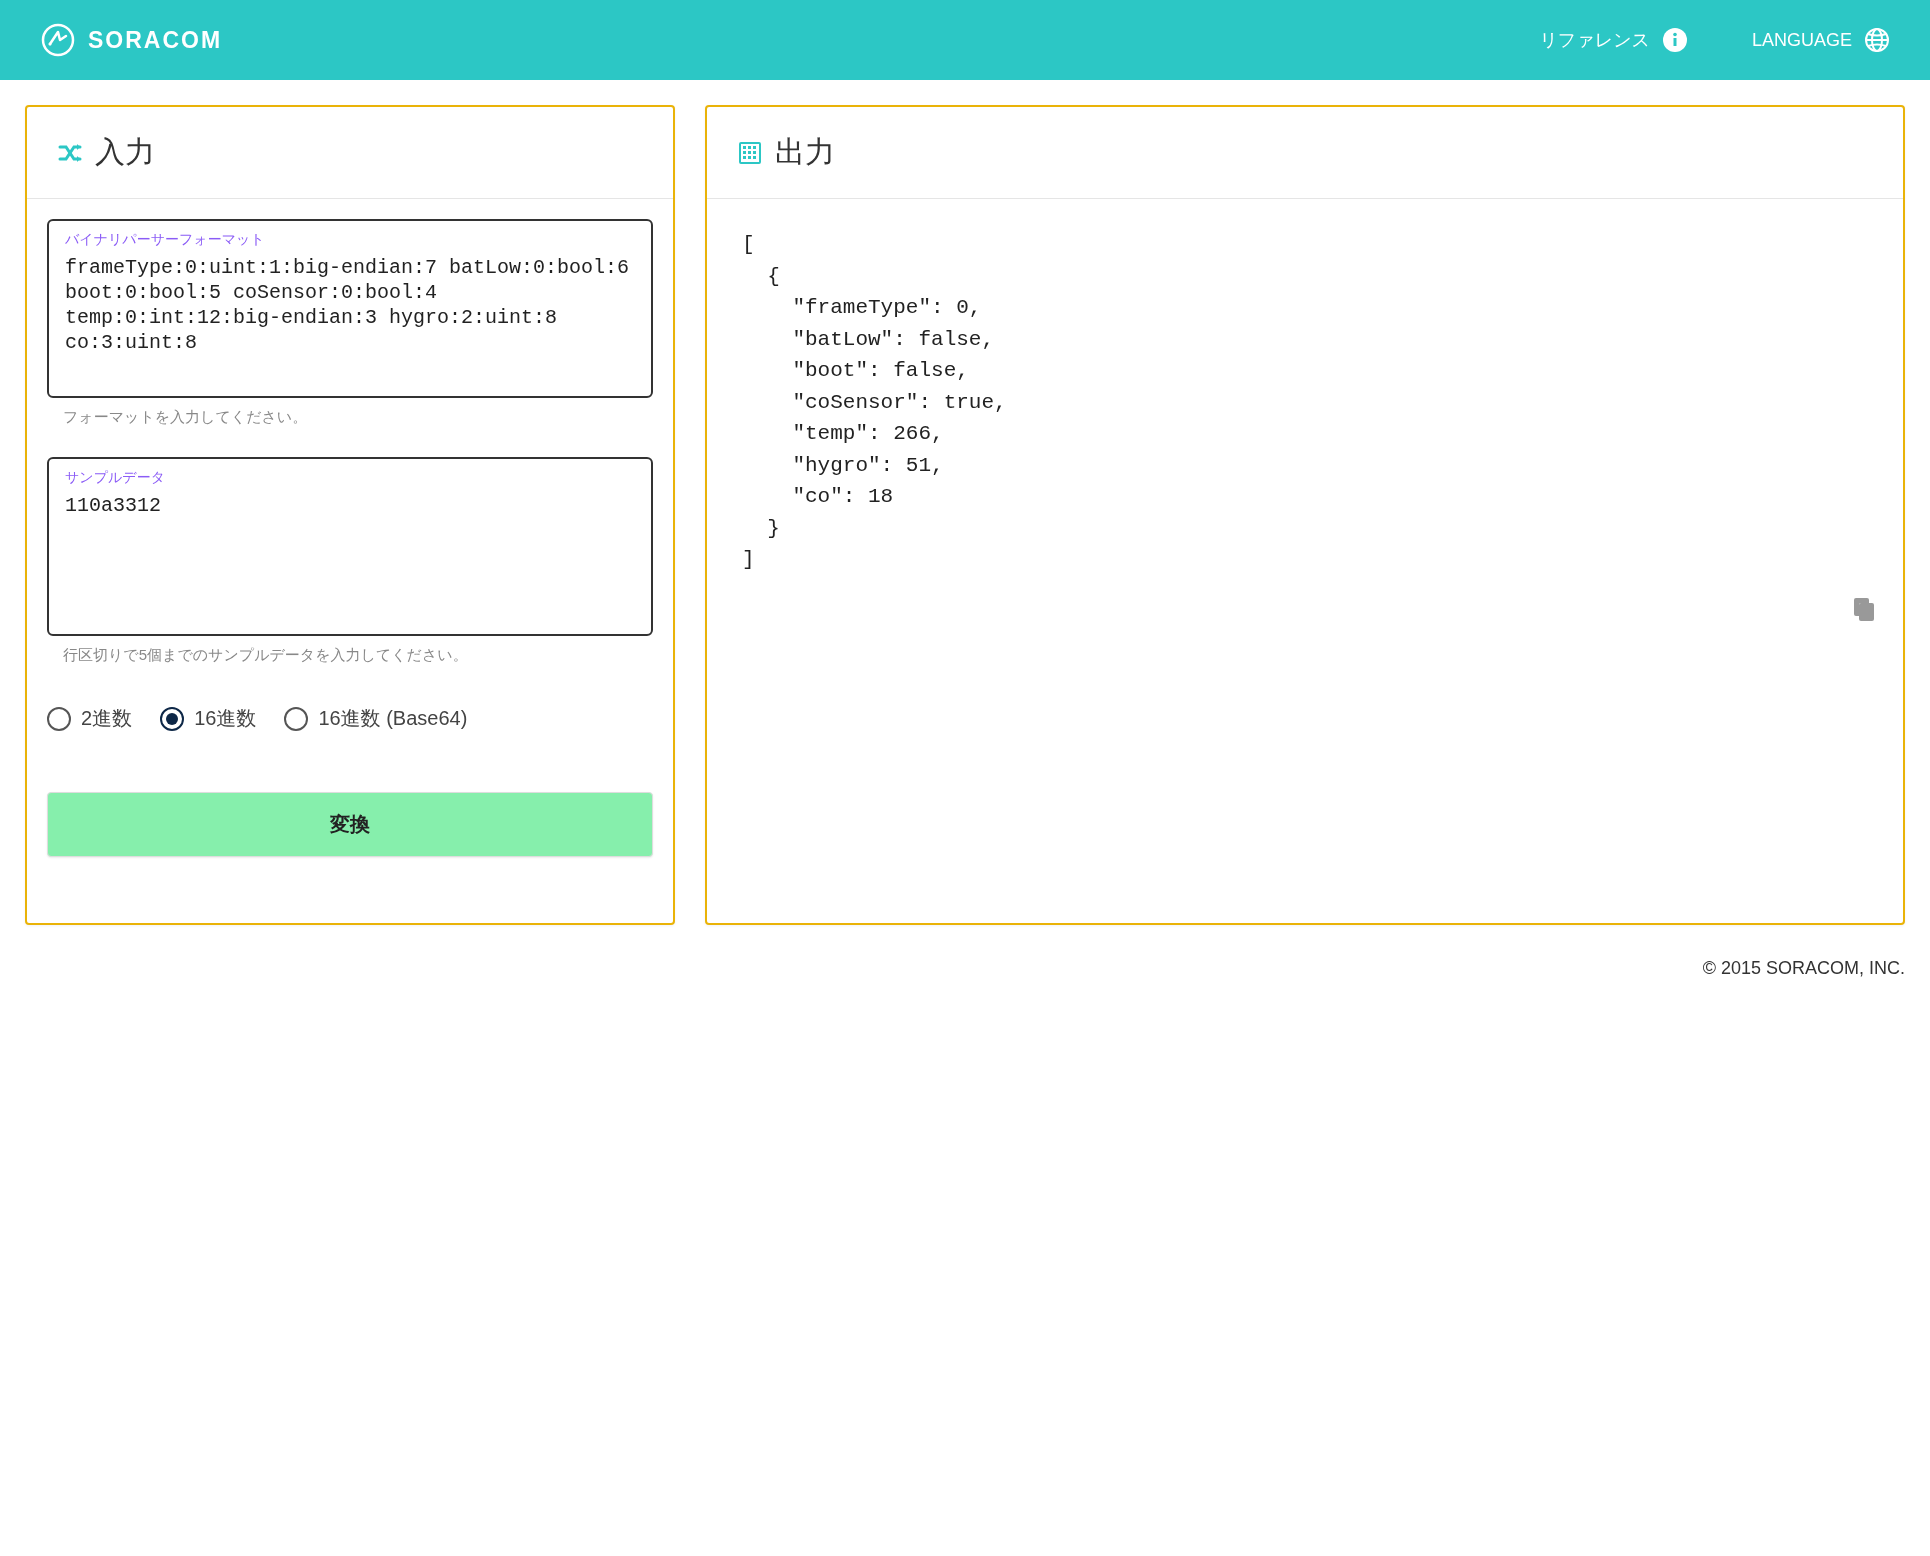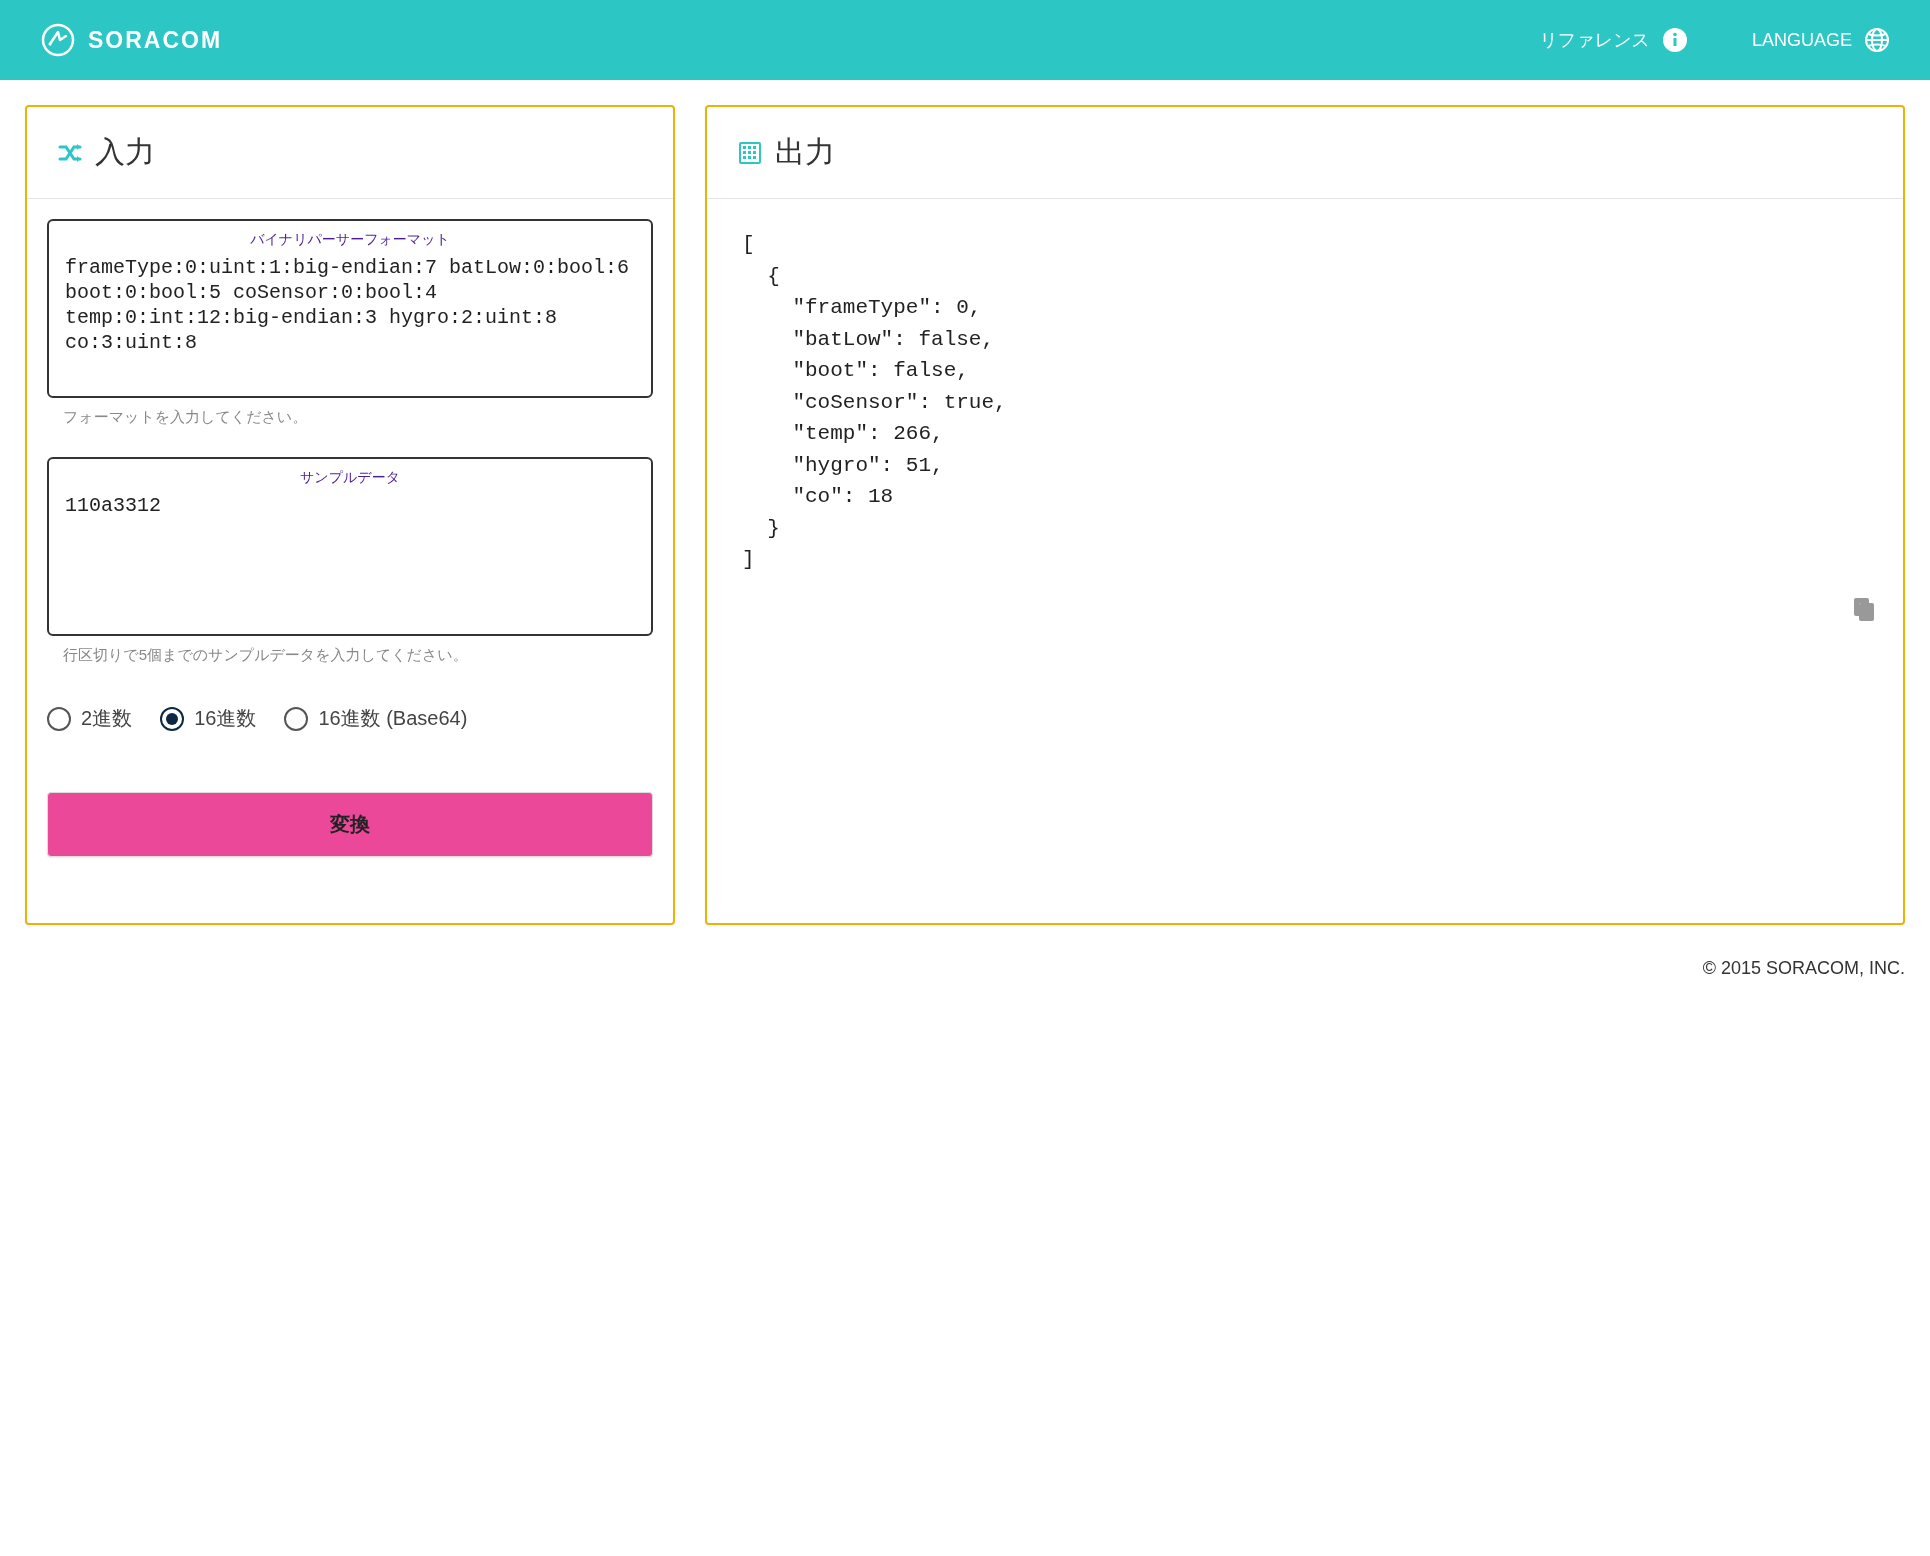--- a/index.html
+++ b/index.html
@@ -88,23 +88,22 @@
   .field-group {
     margin-bottom: 30px;
   }
   .field-box {
     border: 2px solid #333;
     border-radius: 6px;
     padding: 10px 16px 12px;
   }
   .field-label {
     font-size: 14px;
-    color: #4c1d95;
+    color: #8b5cf6;
     margin-bottom: 6px;
-    text-align: center;
   }
   .field-textarea {
     width: 100%;
     border: none;
     outline: none;
     resize: none;
     font-family: "Courier New", monospace;
     font-size: 20px;
     line-height: 1.25;
     color: #222;
@@ -146,21 +145,21 @@
     height: 12px;
     background: #0d2747;
     border-radius: 50%;
   }
   .radio-label {
     font-size: 20px;
     color: #444;
   }
   .convert-button {
     width: 100%;
-    background: #ec4899;
+    background: #86efac;
     border: 1px solid #ddd;
     border-radius: 4px;
     padding: 18px;
     font-size: 20px;
     font-weight: 700;
     color: #222;
     cursor: pointer;
     box-shadow: 0 1px 2px rgba(0,0,0,0.08);
   }
   .output-body {

